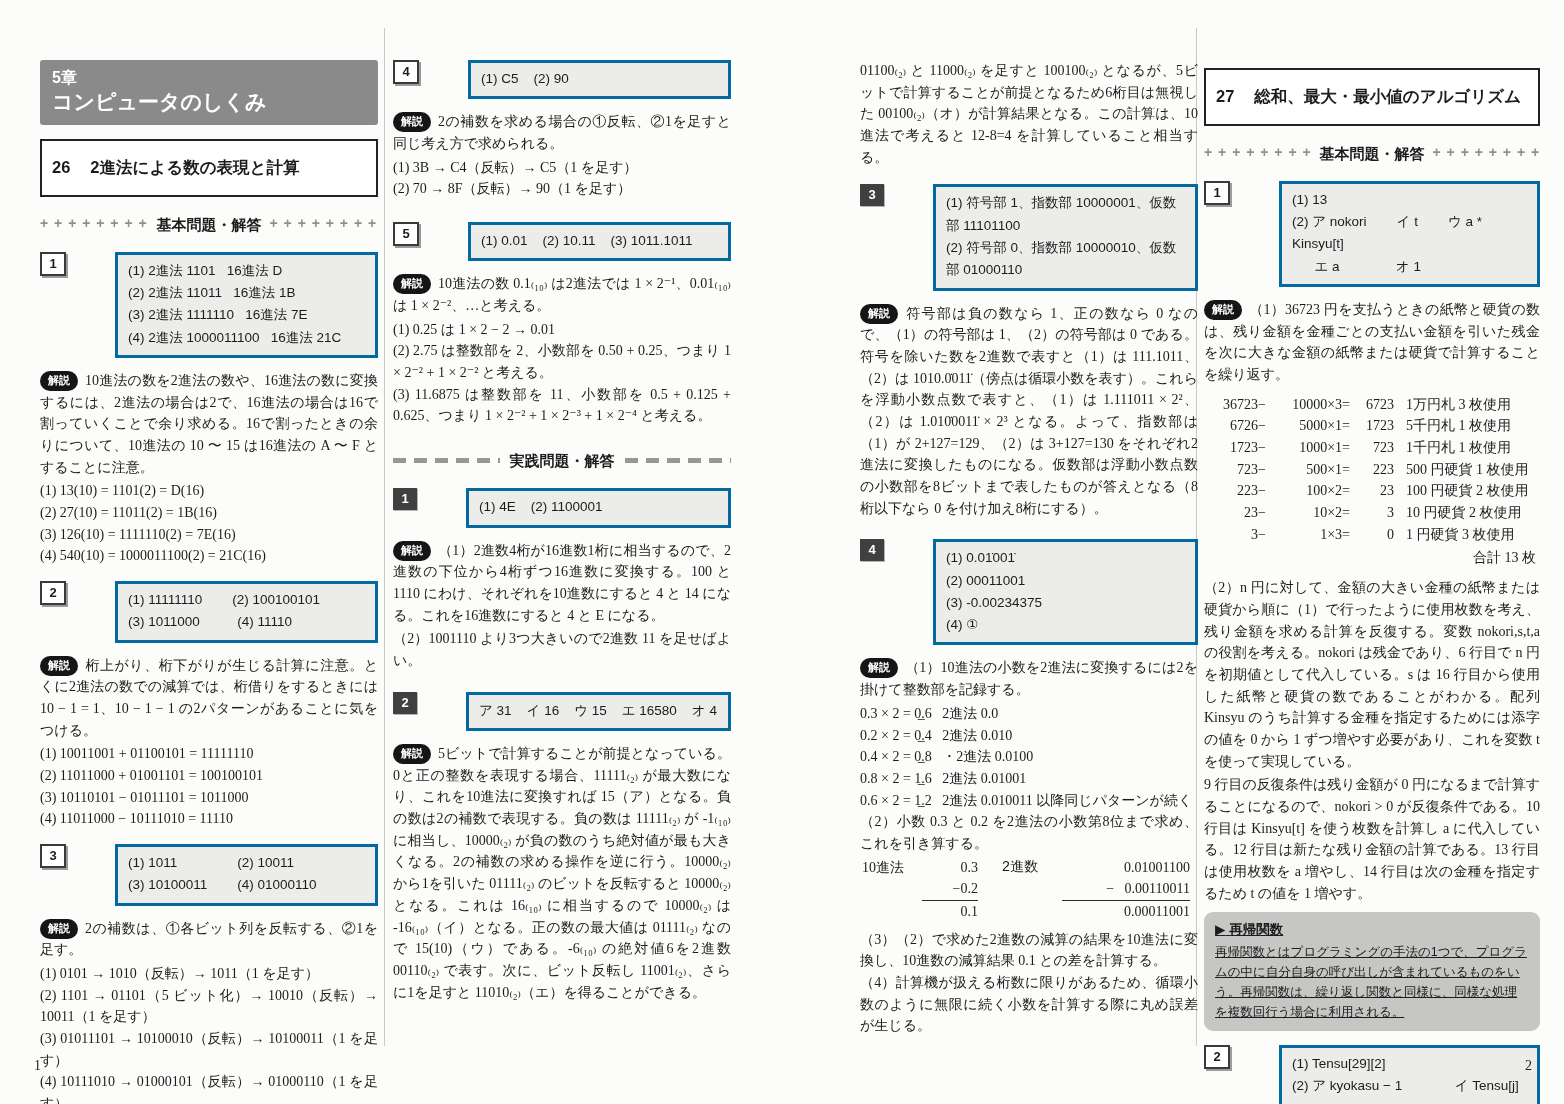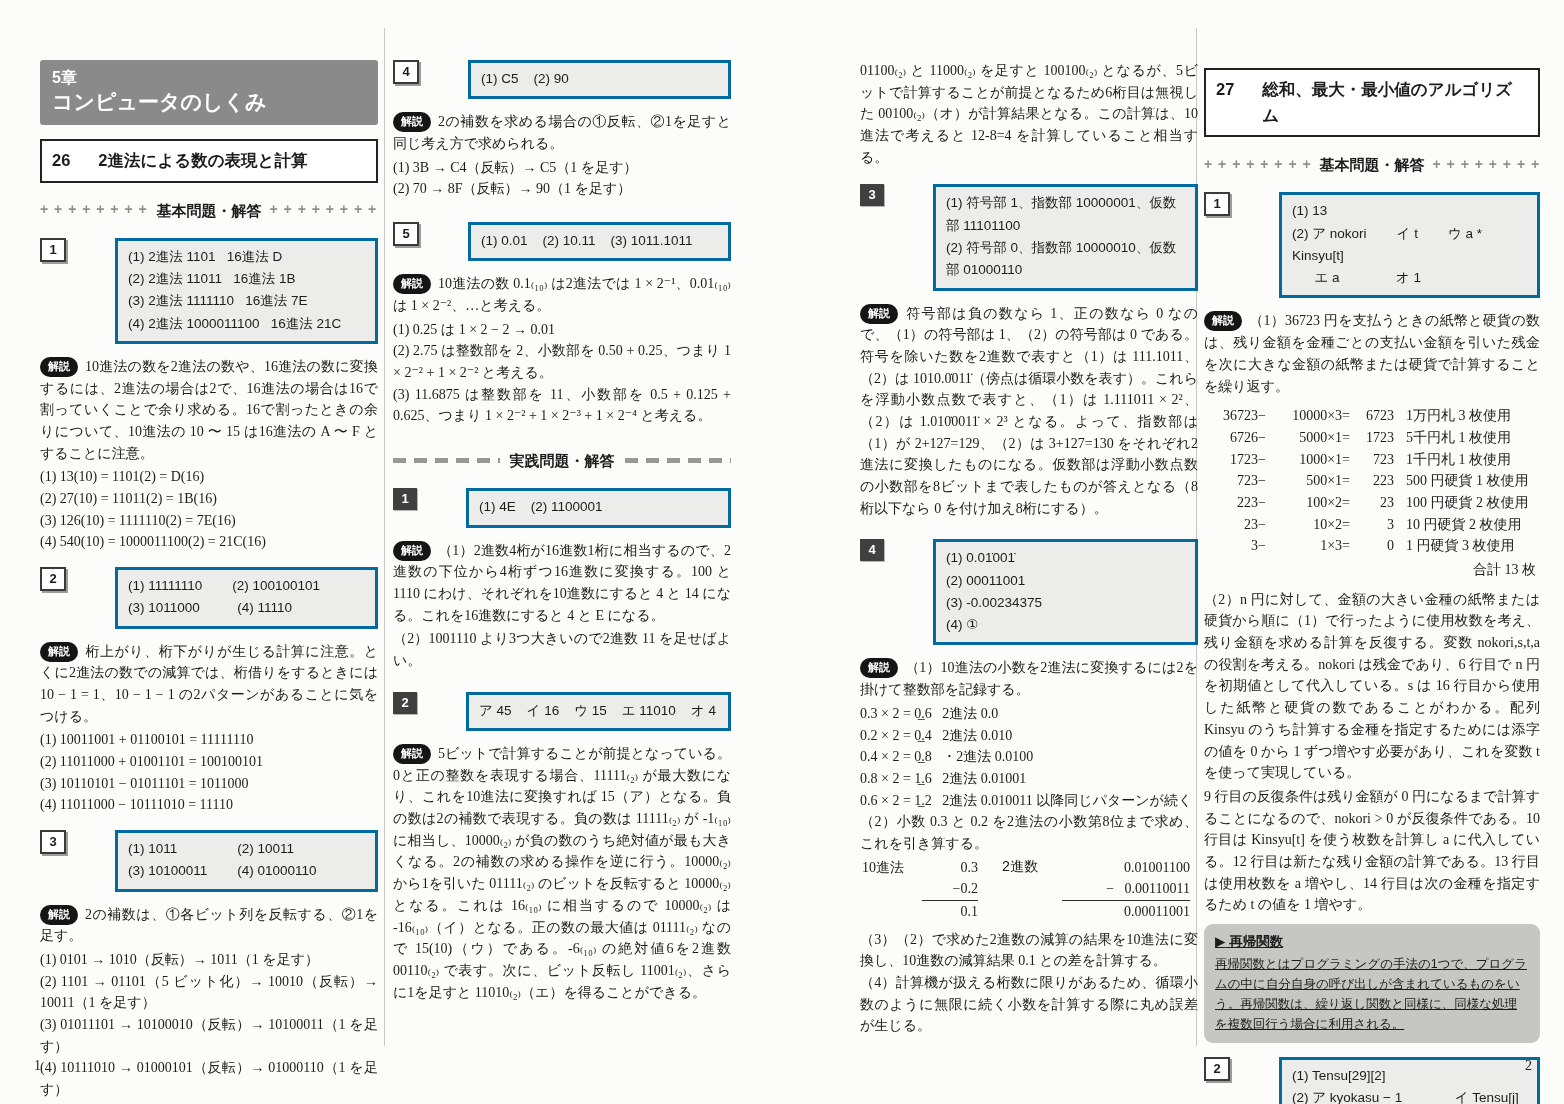--- a/index.html
+++ b/index.html
@@ -12,23 +12,23 @@
   #vr1{left:384px;} #vr2{left:1196px;}
 
   .col{position:absolute;top:60px;width:338px;font-size:14px;line-height:1.55;text-align:justify;}
   #c1{left:40px;} #c2{left:393px;} #c3{left:860px;} #c4{left:1204px;width:336px;}
 
   .banner{background:#8a8a8a;color:#fff;border-radius:3px;padding:8px 12px 10px;margin-bottom:14px;
     font-family:"Liberation Sans","DejaVu Sans",sans-serif;font-weight:bold;}
   .banner .ch{font-size:16px;line-height:1.3;}
   .banner .ti{font-size:21px;line-height:1.25;}
 
-  .secbox{border:2px solid #222;background:#fff;padding:7px 10px;margin-bottom:16px;
+  .secbox{border:2px solid #222;background:#fff;padding:14px 10px;margin-bottom:16px;
     font-family:"Liberation Sans","DejaVu Sans",sans-serif;font-weight:bold;font-size:16.5px;
-    display:flex;gap:28px;align-items:baseline;text-align:left;}
+    display:flex;gap:20px;align-items:baseline;text-align:left;}
 
   .crossdiv{display:flex;align-items:center;justify-content:space-between;gap:8px;
     margin:4px 0 16px;font-family:"Liberation Sans","DejaVu Sans",sans-serif;}
   .crosses{color:#8f8f8f;font-weight:bold;font-size:14px;letter-spacing:1px;white-space:nowrap;overflow:hidden;}
   .crossdiv .dt{font-weight:bold;font-size:15px;color:#1c1c1c;white-space:nowrap;}
 
   .pracdiv{display:flex;align-items:center;gap:10px;margin:22px 0 16px;
     font-family:"Liberation Sans","DejaVu Sans",sans-serif;}
   .pracdiv .dash{flex:1;height:5px;background:repeating-linear-gradient(90deg,#979794 0 13px,transparent 13px 21px);}
   .pracdiv .dt{font-weight:bold;font-size:15px;white-space:nowrap;}
@@ -187,21 +187,21 @@
   <div class="kai">
     <div class="para"><span class="kai-badge">解説</span><span>（1）2進数4桁が16進数1桁に相当するので、2進数の下位から4桁ずつ16進数に変換する。100 と 1110 にわけ、それぞれを10進数にすると 4 と 14 になる。これを16進数にすると 4 と E になる。</span></div>
     <div class="items">
         <div class="line">（2）1001110 より3つ大きいので2進数 11 を足せばよい。</div>
       </div>
   </div>
 
   <div class="prob" style="margin-top:20px;">
     <div class="pnum solid">2</div>
     <div class="ansbox">
-        <div class="line">ア 45    イ 16    ウ 15    エ 11010    オ 4</div>
+        <div class="line">ア 31    イ 16    ウ 15    エ 16580    オ 4</div>
       </div>
   </div>
   <div class="kai">
     <div class="para"><span class="kai-badge">解説</span><span>5ビットで計算することが前提となっている。0と正の整数を表現する場合、11111₍₂₎ が最大数になり、これを10進法に変換すれば 15（ア）となる。負の数は2の補数で表現する。負の数は 11111₍₂₎ が -1₍₁₀₎ に相当し、10000₍₂₎ が負の数のうち絶対値が最も大きくなる。2の補数の求める操作を逆に行う。10000₍₂₎ から1を引いた 01111₍₂₎ のビットを反転すると 10000₍₂₎ となる。これは 16₍₁₀₎ に相当するので 10000₍₂₎ は -16₍₁₀₎（イ）となる。正の数の最大値は 01111₍₂₎ なので 15(10)（ウ）である。-6₍₁₀₎ の絶対値6を2進数 00110₍₂₎ で表す。次に、ビット反転し 11001₍₂₎、さらに1を足すと 11010₍₂₎（エ）を得ることができる。</span></div>
   </div>
 </div>
 
 <div class="col" id="c3">
   <div class="para" style="margin-bottom:16px;">01100₍₂₎ と 11000₍₂₎ を足すと 100100₍₂₎ となるが、5ビットで計算することが前提となるため6桁目は無視した 00100₍₂₎（オ）が計算結果となる。この計算は、10進法で考えると 12-8=4 を計算していること相当する。</div>
 

